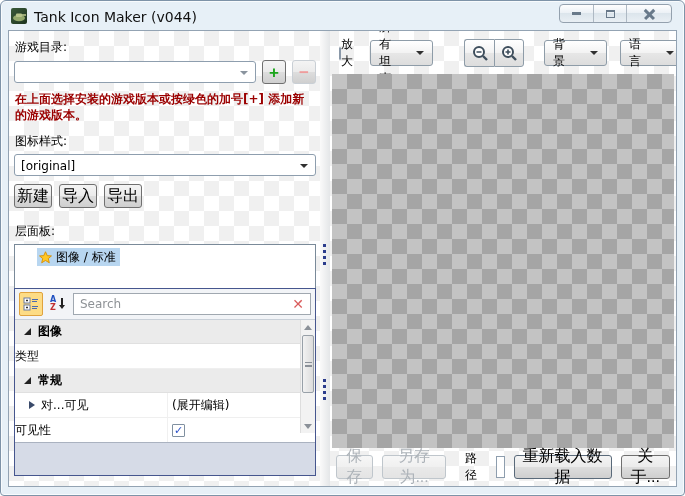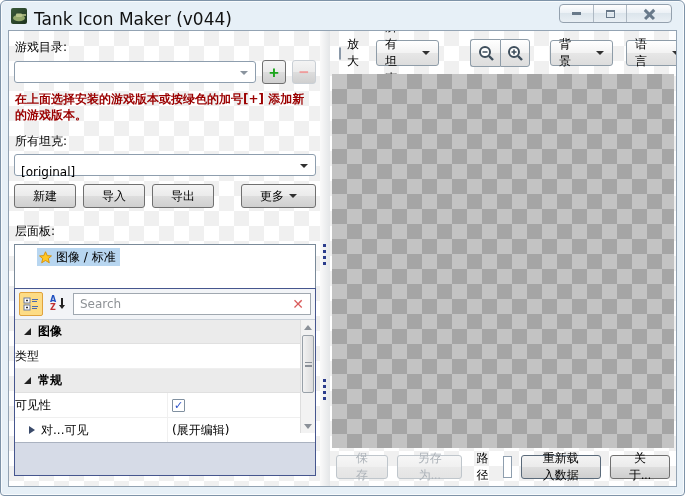--- a/index.html
+++ b/index.html
@@ -9,21 +9,21 @@
     background:#E7F0F7;
     border:1px solid #7E93A8;
     border-radius:6px 6px 4px 4px;
     box-shadow: inset 0 0 0 1px rgba(255,255,255,.7);
     overflow:hidden;
   }
   
   #titlebar { position:absolute; left:0; top:0; right:0; height:29px; }
   .app-icon { position:absolute; left:10px; top:7px; width:16px; height:16px; border-radius:2px;
     background:linear-gradient(135deg,#3A5A3A,#1E341E); overflow:hidden; }
-  .title-text { position:absolute; left:33px; top:8px; font-size:17px; color:#111; white-space:nowrap; }
+  .title-text { position:absolute; left:33px; top:8px; font-size:14px; color:#111; white-space:nowrap; }
   .caption-group { position:absolute; top:3px; right:12px; height:19px; display:flex;
     border:1px solid #94A1AE; border-radius:4px; overflow:hidden;
     background:linear-gradient(#FEFEFE,#ECF1F6 45%,#DCE5EC 50%,#E9EFF4); }
   .cap-btn { width:33px; height:100%; display:flex; align-items:center; justify-content:center; position:relative; }
   .cap-btn + .cap-btn { border-left:1px solid #AEB9C4; }
   .cap-btn:last-child { width:45px; }
   .glyph-min { width:9px; height:3px; background:#68798A; }
   .glyph-max { width:9px; height:8px; border:1px solid #68798A; border-top-width:2px; }
   .glyph-close { position:relative; width:11px; height:11px; }
   .glyph-close::before,.glyph-close::after { content:""; position:absolute; left:-1px; top:4.5px; width:13px; height:2.5px; background:#68798A; }
@@ -34,27 +34,27 @@
     background-color:#FFFFFF;
     background-image:
       linear-gradient(45deg,#F0F0F0 25%,transparent 25%,transparent 75%,#F0F0F0 75%),
       linear-gradient(45deg,#F0F0F0 25%,transparent 25%,transparent 75%,#F0F0F0 75%);
     background-size:30px 30px; background-position:0 0,15px 15px; }
   
   #left { position:absolute; left:0; top:0; width:311px; height:100%; padding:8px 4px 0 5px; }
   .lbl { display:block; margin:0 0 4px 1px; }
   .row { display:flex; align-items:center; }
   .combo { position:relative; height:22px; background:#FFF; border:1px solid #8E9EAE; border-radius:3px;
-    display:flex; align-items:center; padding:14px 18px 0 6px; }
+    display:flex; padding:4px 18px 0 6px; }
   .combo .arr { position:absolute; right:7px; top:9px; }
   .arr { width:0; height:0; border-left:4px solid transparent; border-right:4px solid transparent; border-top:4px solid #303030; }
   .arr.gray { border-top-color:#8A949E; }
-  .btn { height:24px; padding:0 18px; border:1px solid #707070; border-radius:3px;
+  .btn { height:24px; padding:0 2px; border:1px solid #707070; border-radius:3px;
     background:linear-gradient(#F4F4F4,#EBEBEB 48%,#DDDDDD 52%,#CFCFCF);
-    display:inline-flex; align-items:center; justify-content:center; gap:5px; font-size:12px; }
+    display:inline-flex; align-items:center; justify-content:center; gap:5px; font-size:16px; }
   .btn.disabled { border-color:#BFC6CC; color:#ADB3B9;
     background:linear-gradient(#F7F7F7,#F0F0F0 48%,#E9E9E9 52%,#E4E4E4); }
   .sq-btn { width:24px; height:24px; padding:0; font-size:17px; font-weight:bold; line-height:1; }
   .plus { color:#1CA51C; } .minus { color:#EE9C9C; }
   #warning { margin:7px 1px 10px 1px; color:#9B0000; font-weight:bold; line-height:1.35; }
   #actions { margin-top:8px; display:flex; gap:7px; }
   #more-btn { margin-left:auto; }
   #layers-list { margin-top:3px; height:62px; background:#FFF; border:1px solid #7A8A99; padding:3px 0; overflow:hidden; }
   .layer-item { display:flex; align-items:center; gap:4px; height:18px; width:max-content;
     margin-left:22px; padding:0 4px 0 2px; background:#B8D6F0; }
@@ -98,21 +98,21 @@
   #pg-desc { height:33px; background:#D6DBE7; border-top:1px solid #AAB2C0; }
   
   #splitter { position:absolute; left:311px; top:0; width:10px; height:100%;
     background:linear-gradient(90deg,#FAFAFA,#E4E6E8); cursor:col-resize; }
   .grip { position:absolute; left:3px; display:flex; flex-direction:column; gap:3px; }
   .grip i { width:3px; height:3px; background:#2B3C8C; }
   
   #right { position:absolute; left:321px; top:0; right:0; height:100%; }
   #rtoolbar { position:absolute; left:0; top:8px; right:2px; height:28px; display:flex; align-items:center; }
   #zoom-check { margin-left:9px; }
-  #zoom-label { margin-left:6px; }
+  #zoom-label { margin-left:0; }
   .dd-btn { height:26px; border:1px solid #8E9CA8; border-radius:3px; padding:0 8px;
     background:linear-gradient(#FFFFFF,#F3F3F3 48%,#E6E6E6 52%,#DDDDDD);
     display:inline-flex; align-items:center; gap:25px; }
   #tanks-dd { margin-left:17px; }
   .mag-group { margin-left:31px; display:flex; }
   .mag-btn { width:30px; height:28px; border:1px solid #8E9CA8; display:flex; align-items:center; justify-content:center;
     background:linear-gradient(#FFFFFF,#F3F3F3 48%,#E6E6E6 52%,#DDDDDD); }
   .mag-btn:first-child { border-radius:3px 0 0 3px; border-right-width:0; }
   .mag-btn:last-child { border-radius:0 3px 3px 0; }
   #bg-dd { margin-left:20px; } #lang-dd { margin-left:13px; }
@@ -172,34 +172,30 @@
         <button class="btn sq-btn">
             <span class="plus">+</span>
           </button>
         <button class="btn sq-btn" style="border-color:#C9CFD5;">
             <span class="minus">−</span>
           </button>
       </div>
 
       <div id="warning">在上面选择安装的游戏版本或按绿色的加号[+] 添加新的游戏版本。</div>
 
-      <span class="lbl">所有坦克:</span>
+      <span class="lbl">图标样式:</span>
       <div class="combo">
         <span>[original]</span>
         <span class="arr"></span>
       </div>
 
       <div id="actions">
         <button class="btn">新建</button>
         <button class="btn">导入</button>
         <button class="btn">导出</button>
-        <button class="btn" id="more-btn">
-          <span>更多</span>
-          <span class="arr"></span>
-        </button>
       </div>
 
       <span class="lbl" style="margin-top:15px;">层面板:</span>
       <div id="layers-list">
         <div class="layer-item">
           <svg width="13" height="13" viewBox="0 0 14 14">
             <polygon points="7,0.8 8.9,5 13.4,5.3 10,8.2 11.1,12.7 7,10.2 2.9,12.7 4,8.2 0.6,5.3 5.1,5" fill="#FFC726" stroke="#D89000" stroke-width="1"></polygon>
           </svg>
           <span>图像 / 标准</span>
         </div>
@@ -238,34 +234,34 @@
           <div class="pg-row">
             <span class="pg-label">
                 <span>类型</span>
               </span>
           </div>
           <div class="pg-cat">
             <span class="tri-exp"></span>
             <span>常规</span>
           </div>
           <div class="pg-row">
-            <span class="pg-label">
-                <span>可见性</span>
-              </span>
-            <span class="pg-value">
-              <span class="checkbox">✓</span>
-            </span>
-          </div>
-          <div class="pg-row">
             <span class="pg-label with-tri">
               <span class="tri-col"></span>
               <span>对...可见</span>
             </span>
             <span class="pg-value">
               <span>(展开编辑)</span>
+            </span>
+          </div>
+          <div class="pg-row">
+            <span class="pg-label">
+                <span>可见性</span>
+              </span>
+            <span class="pg-value">
+              <span class="checkbox">✓</span>
             </span>
           </div>
 
           <div id="pg-scroll">
             <div class="sb-arrow" style="top:0;">
                 <span class="sb-tri-up"></span>
               </div>
             <div id="pg-thumb">
                 <span class="grip-lines"></span>
               </div>

